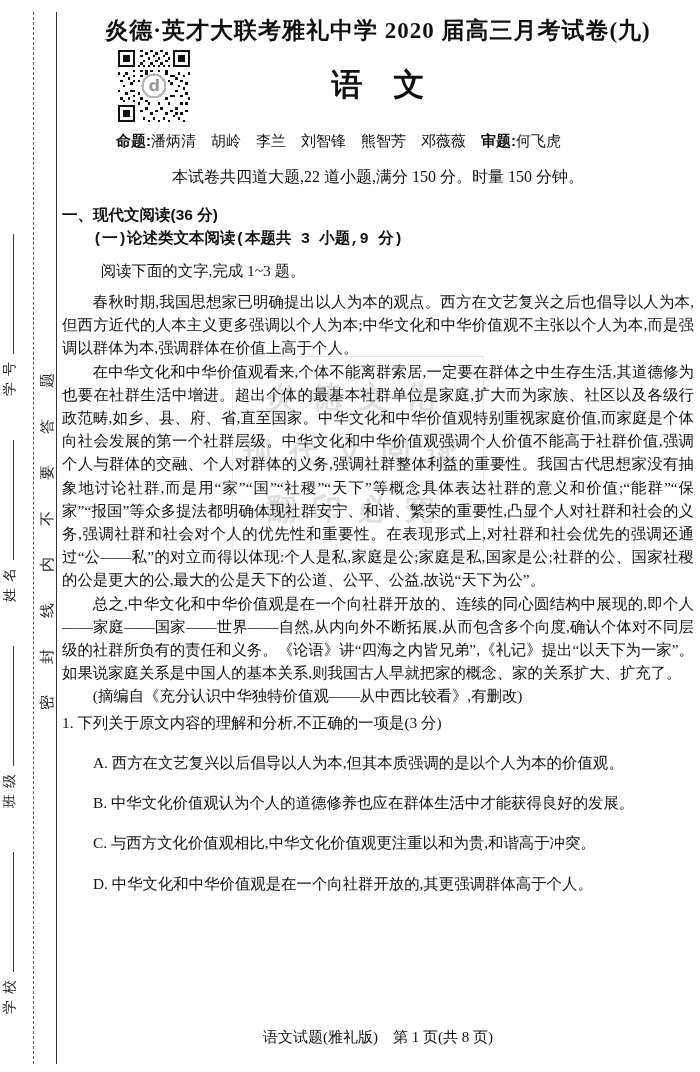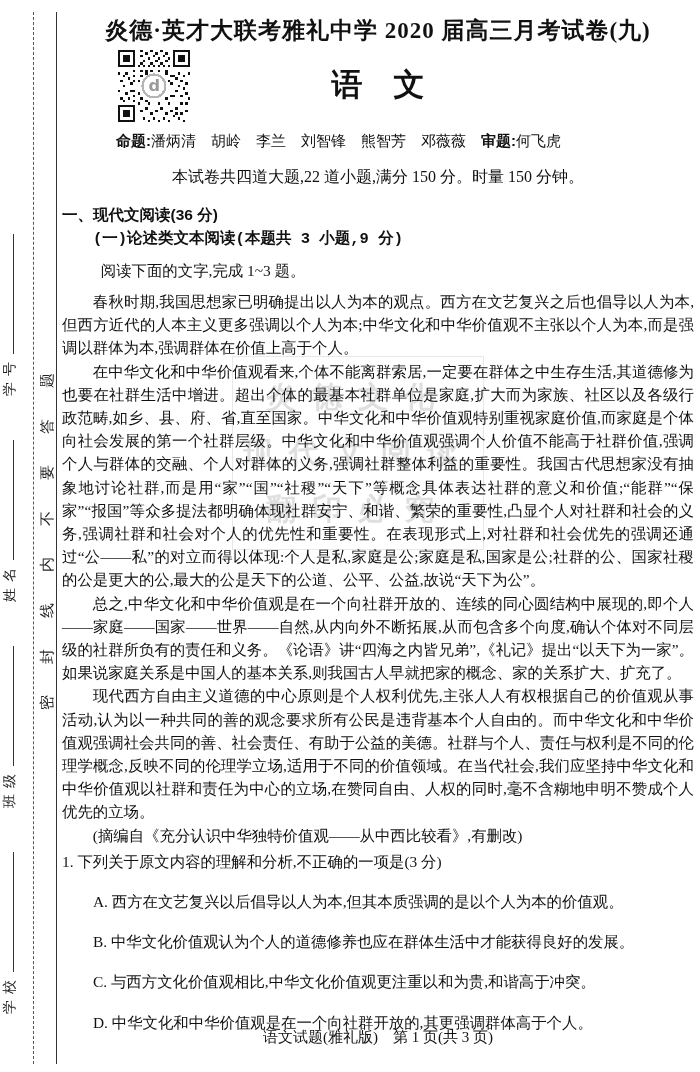--- a/index.html
+++ b/index.html
@@ -128,27 +128,26 @@
 
     <div class="main-text">
       <p class="sec-h1">一、现代文阅读(36 分)</p>
       <p class="sec-h2">(一)论述类文本阅读(本题共 3 小题,9 分)</p>
       <p class="instruction">阅读下面的文字,完成 1~3 题。</p>
 
       <div class="passage">
         <p>春秋时期,我国思想家已明确提出以人为本的观点。西方在文艺复兴之后也倡导以人为本,但西方近代的人本主义更多强调以个人为本;中华文化和中华价值观不主张以个人为本,而是强调以群体为本,强调群体在价值上高于个人。</p>
         <p>在中华文化和中华价值观看来,个体不能离群索居,一定要在群体之中生存生活,其道德修为也要在社群生活中增进。超出个体的最基本社群单位是家庭,扩大而为家族、社区以及各级行政范畴,如乡、县、府、省,直至国家。中华文化和中华价值观特别重视家庭价值,而家庭是个体向社会发展的第一个社群层级。中华文化和中华价值观强调个人价值不能高于社群价值,强调个人与群体的交融、个人对群体的义务,强调社群整体利益的重要性。我国古代思想家没有抽象地讨论社群,而是用“家”“国”“社稷”“天下”等概念具体表达社群的意义和价值;“能群”“保家”“报国”等众多提法都明确体现社群安宁、和谐、繁荣的重要性,凸显个人对社群和社会的义务,强调社群和社会对个人的优先性和重要性。在表现形式上,对社群和社会优先的强调还通过“公——私”的对立而得以体现:个人是私,家庭是公;家庭是私,国家是公;社群的公、国家社稷的公是更大的公,最大的公是天下的公道、公平、公益,故说“天下为公”。</p>
         <p>总之,中华文化和中华价值观是在一个向社群开放的、连续的同心圆结构中展现的,即个人——家庭——国家——世界——自然,从内向外不断拓展,从而包含多个向度,确认个体对不同层级的社群所负有的责任和义务。《论语》讲“四海之内皆兄弟”,《礼记》提出“以天下为一家”。如果说家庭关系是中国人的基本关系,则我国古人早就把家的概念、家的关系扩大、扩充了。</p>
-        <p>现代西方自由主义道德的中心原则是个人权利优先,主张人人有权根据自己的价值观从事活动,认为以一种共同的善的观念要求所有公民是违背基本个人自由的。而中华文化和中华价值观强调社会共同的善、社会责任、有助于公益的美德。社群与个人、责任与权利是不同的伦理学概念,反映不同的伦理学立场,适用于不同的价值领域。在当代社会,我们应坚持中华文化和中华价值观以社群和责任为中心的立场,在赞同自由、人权的同时,毫不含糊地申明不赞成个人优先的立场。</p>
         <p class="attribution">(摘编自《充分认识中华独特价值观——从中西比较看》,有删改)</p>
       </div>
 
       <p class="q-stem">1. 下列关于原文内容的理解和分析,不正确的一项是(3 分)</p>
       <p class="q-option">A. 西方在文艺复兴以后倡导以人为本,但其本质强调的是以个人为本的价值观。</p>
       <p class="q-option">B. 中华文化价值观认为个人的道德修养也应在群体生活中才能获得良好的发展。</p>
       <p class="q-option">C. 与西方文化价值观相比,中华文化价值观更注重以和为贵,和谐高于冲突。</p>
       <p class="q-option">D. 中华文化和中华价值观是在一个向社群开放的,其更强调群体高于个人。</p>
     </div>
 
-    <div class="footer">语文试题(雅礼版)　第 1 页(共 3 页)</div>
+    <div class="footer">语文试题(雅礼版)　第 1 页(共 8 页)</div>
   </div>
 
 </div>
 
 </body></html>

